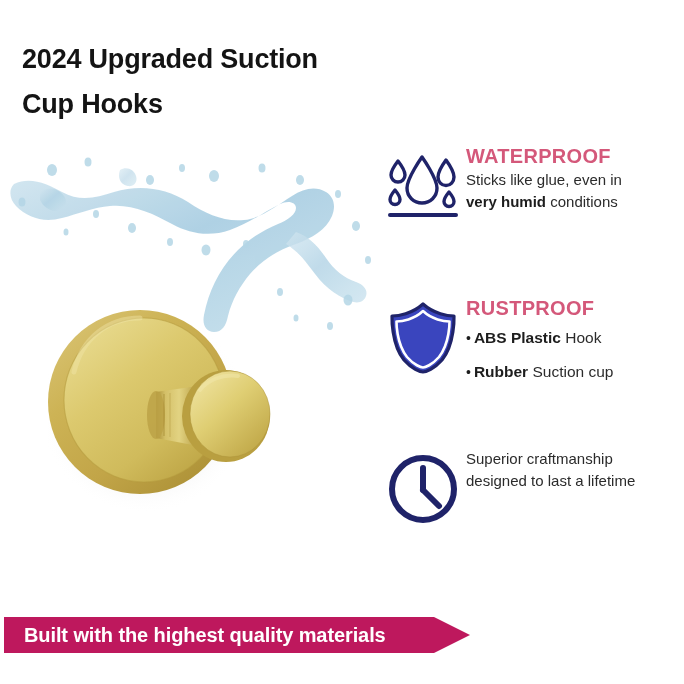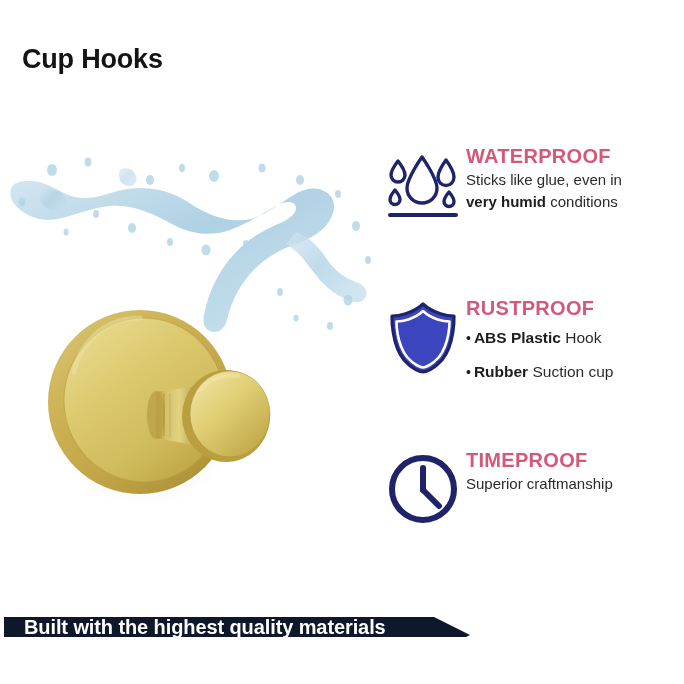--- a/index.html
+++ b/index.html
@@ -61,40 +61,41 @@
     line-height:33px;
     white-space:nowrap;
   }
   .bullet-line .dot { font-size:14px; color:#1d1d1d; margin-right:3px; }
   .bullet-line b { font-weight:bold; color:#1d1d1d; }
 
   
   .banner {
     position:absolute;
     left:4px; top:617px;
-    width:466px; height:20px;
-    background:#0f172a;
+    width:466px; height:36px;
+    background:#be185d;
     clip-path:polygon(0 0, 430px 0, 466px 18px, 430px 36px, 0 36px);
     display:flex; align-items:center;
   }
   .banner-text {
     color:#ffffff;
     font-size:20px;
     font-weight:bold;
     letter-spacing:-0.1px;
     margin-left:20px;
     white-space:nowrap;
   }
 </style>
 </head>
 <body>
 
 <div id="page">
 
   <div class="title-block">
+    <div class="title-line">2024 Upgraded Suction</div>
     <div class="title-line">Cup Hooks</div>
   </div>
 
   <div class="product-area">
 
     <svg class="splash" viewBox="0 0 380 210">
       <defs>
         <linearGradient id="wg" x1="0" y1="0" x2="1" y2="1">
           <stop offset="0%" stop-color="#CFE4EF"></stop>
           <stop offset="45%" stop-color="#A9CEE2"></stop>
@@ -252,23 +253,25 @@
 
     <div class="feature">
       <div class="feature-icon">
         <svg viewBox="0 0 74 74" width="74" height="74">
           <circle cx="37" cy="37" r="31" fill="none" stroke="#1F2369" stroke-width="6"></circle>
           <path d="M37,16 L37,38" fill="none" stroke="#1F2369" stroke-width="6" stroke-linecap="round"></path>
           <path d="M37,38 L53,54" fill="none" stroke="#1F2369" stroke-width="6" stroke-linecap="round"></path>
         </svg>
       </div>
       <div class="feature-text">
-        <div class="feature-heading">TIMEPROOF</div>
         <div class="feature-line">
           <span>Superior craftmanship</span>
+        </div>
+        <div class="feature-line">
+          <span>designed to last a lifetime</span>
         </div>
       </div>
     </div>
   </div>
 
   <div class="banner">
     <span class="banner-text">Built with the highest quality materials</span>
   </div>
 
 </div>

